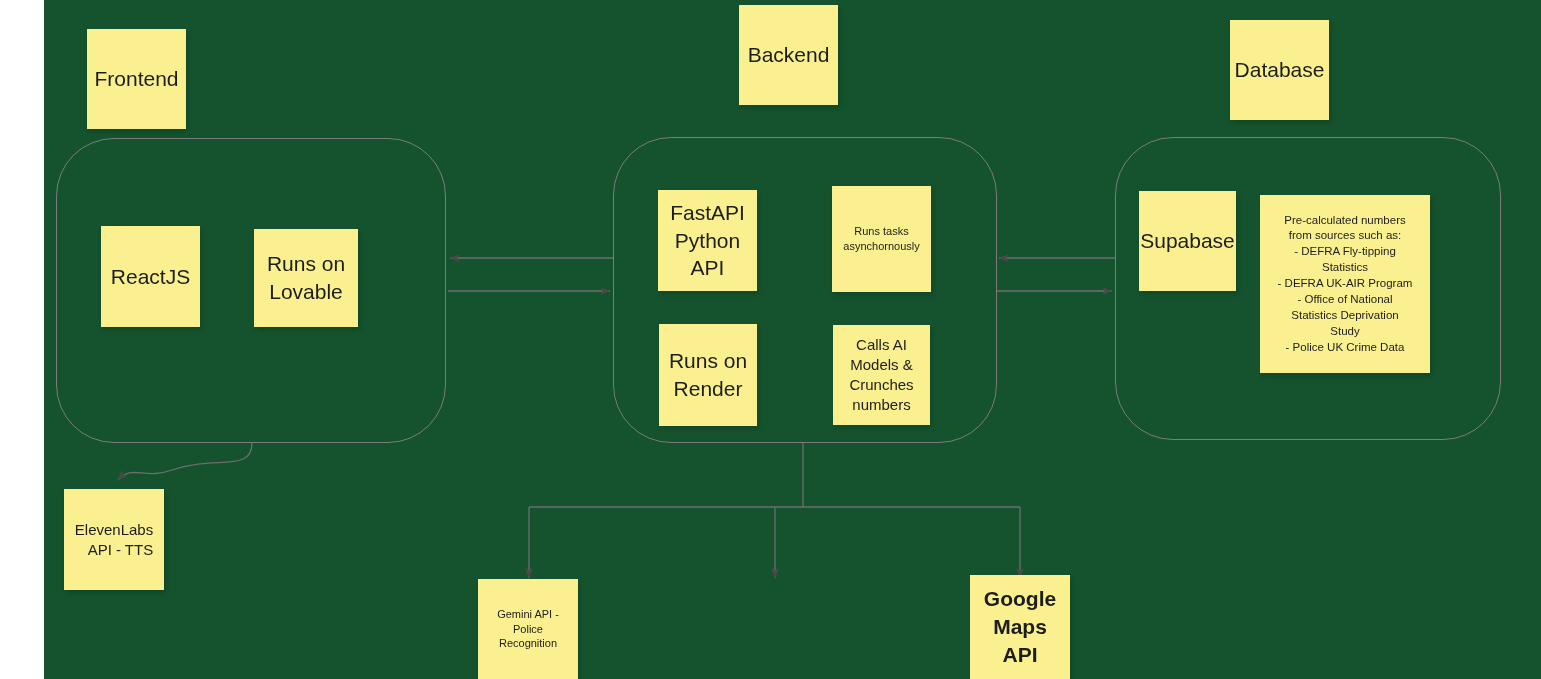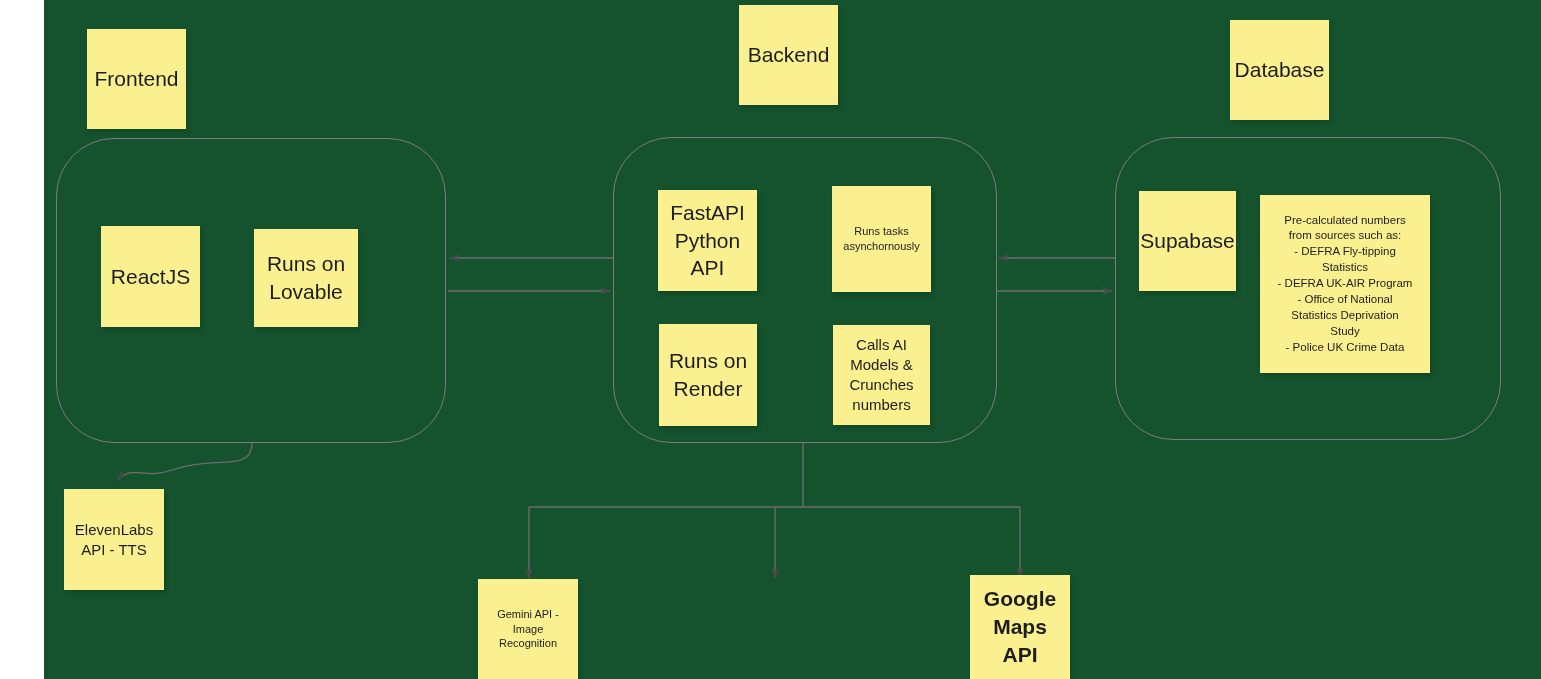--- a/index.html
+++ b/index.html
@@ -141,25 +141,25 @@
   <div class="note sz-xxs" style="left:1216px; top:195px; width:170px; height:178px;">Pre-calculated numbers
 from sources such as:
 - DEFRA Fly-tipping
 Statistics
 - DEFRA UK-AIR Program
 - Office of National
 Statistics Deprivation
 Study
 - Police UK Crime Data</div>
 
-  <div class="note sz-sm" style="left:20px; top:489px; width:100px; height:101px;">ElevenLabs
+  <div class="note sz-sm" style="left:20px; top:489px; width:100px; height:101px;text-align:right;">ElevenLabs
 API - TTS</div>
 
   <div class="note sz-xs" style="left:434px; top:579px; width:100px; height:100px;">Gemini API -
-Image
+Police
 Recognition</div>
 
 
   <div class="note sz-lg" style="left:926px; top:575px; width:100px; height:104px;font-weight:bold;">Google
 Maps
 API</div>
 
 </div>
 
 </body></html>

